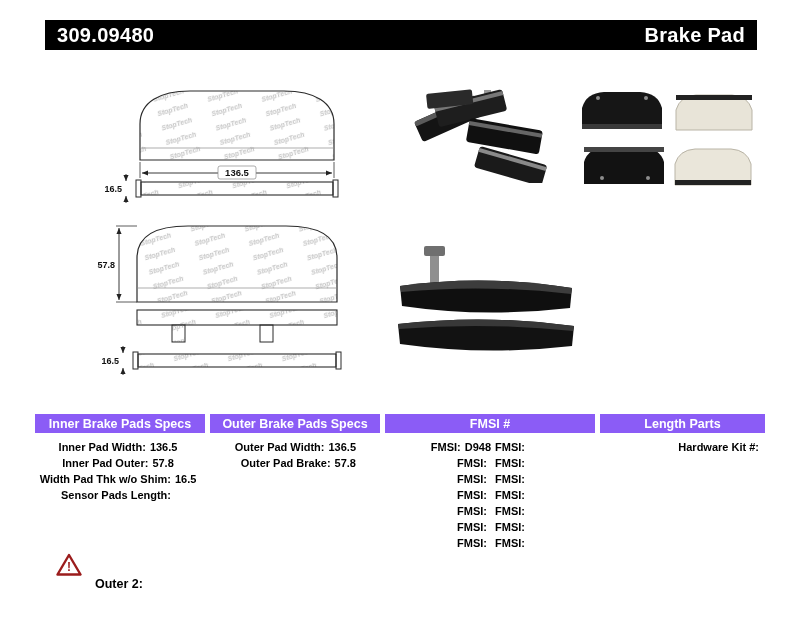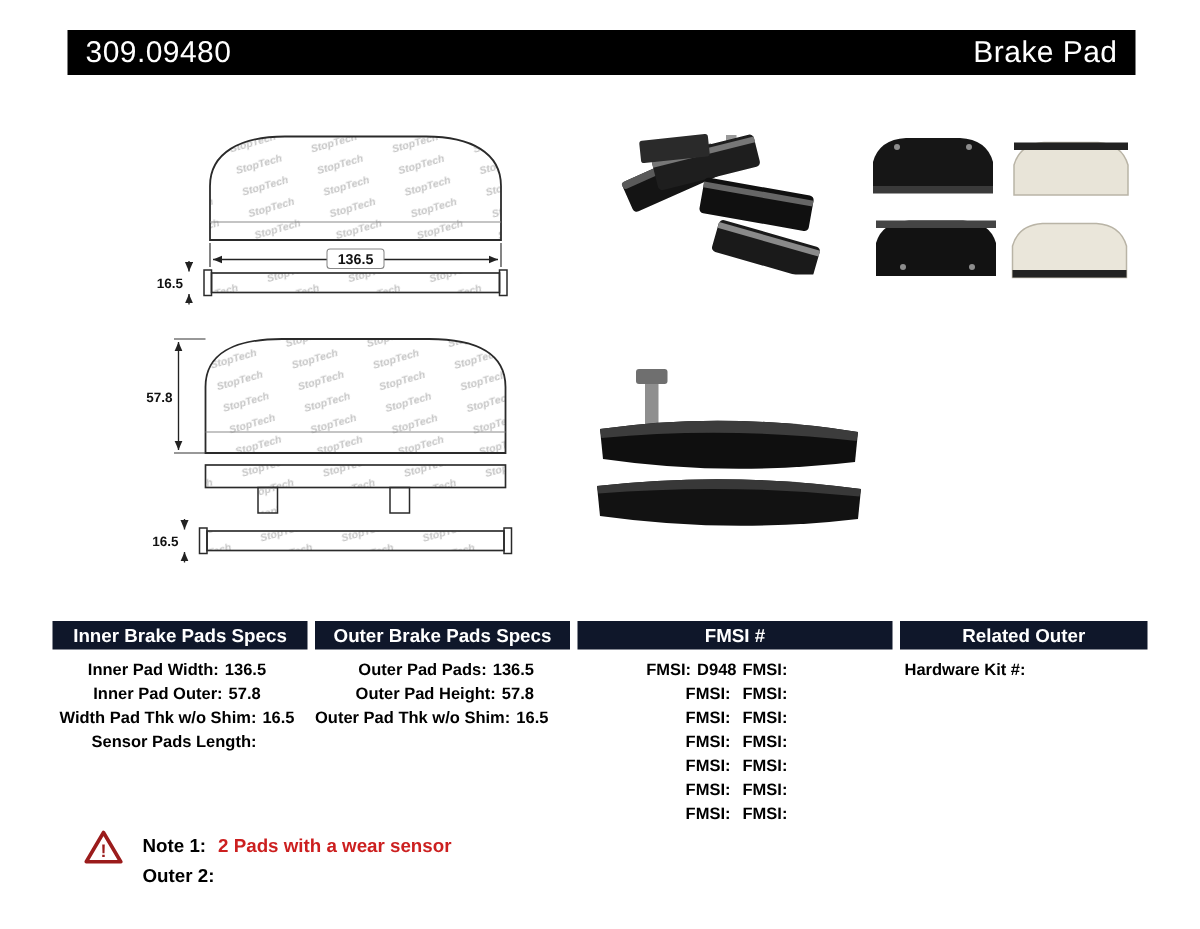--- a/index.html
+++ b/index.html
@@ -1,40 +1,40 @@
 <!DOCTYPE html>
 <html><head>
 <meta charset="utf-8">
 <style>
   html,body{margin:0;padding:0}
   body{font-family:"Liberation Sans","DejaVu Sans",sans-serif;background:#fff}
   .page{position:relative;width:800px;height:619px;background:#fff;overflow:hidden}
 
   .header-bar{position:absolute;left:45px;top:20px;width:712px;height:30px;background:#000;color:#fff;
     display:flex;align-items:center;justify-content:space-between;padding:0 12px;box-sizing:border-box;
-    font-size:20px;font-weight:normal;letter-spacing:.3px}
+    font-size:20px;font-weight:bold;letter-spacing:.3px}
 
   .drawing{position:absolute;left:92px;top:78px}
   .photo1{position:absolute;left:396px;top:88px}
   .photo2{position:absolute;left:578px;top:86px}
   .photo3{position:absolute;left:394px;top:236px}
 
-  .sec-hdr{position:absolute;top:414px;height:19px;background:#0f172a;color:#fff;font-size:12.5px;font-weight:bold;
+  .sec-hdr{position:absolute;top:414px;height:19px;background:#8b5cf6;color:#fff;font-size:12.5px;font-weight:bold;
     display:flex;align-items:center;justify-content:center}
   .hdr-inner{left:35px;width:170px}
   .hdr-outer{left:210px;width:170px}
   .hdr-fmsi{left:385px;width:210px}
   .hdr-related{left:600px;width:165px}
 
   .spec-col{position:absolute;top:439px;font-size:11px;font-weight:bold;color:#000}
   .col-inner{left:35px;width:166px;text-align:center}
   .col-outer{left:210px;width:146px;text-align:right}
   .col-fmsi-left{left:391px;width:100px;text-align:right}
   .col-fmsi-right{left:495px;width:100px;text-align:left}
-  .col-related{left:603px;width:160px;text-align:left}
+  .col-related{left:603px;width:160px;text-align:right}
   .spec-row{height:16px;line-height:16px;white-space:nowrap}
   .val{margin-left:4px}
 
   .warn{position:absolute;left:56px;top:553px}
   .note-row{position:absolute;left:95px;font-size:12.5px;font-weight:bold;color:#000;white-space:nowrap}
   .note1{top:557px}
   .note2{top:577px}
   .note-red{color:#cc1f1f;margin-left:8px}
 </style>
 </head>
@@ -143,34 +143,33 @@
   <div class="sec-hdr hdr-inner">
     <span>Inner Brake Pads Specs</span>
   </div>
   <div class="sec-hdr hdr-fmsi">
     <span>FMSI #</span>
   </div>
   <div class="sec-hdr hdr-outer">
     <span>Outer Brake Pads Specs</span>
   </div>
   <div class="sec-hdr hdr-related">
-    <span>Related Outer</span>
+    <span>Length Parts</span>
   </div>
 
   <div class="spec-col col-inner">
     <div class="spec-row"><span>Inner Pad Width:</span><span class="val">136.5</span></div>
     <div class="spec-row"><span>Inner Pad Outer:</span><span class="val">57.8</span></div>
     <div class="spec-row"><span>Width Pad Thk w/o Shim:</span><span class="val">16.5</span></div>
     <div class="spec-row"><span>Sensor Pads Length:</span><span class="val"></span></div>
   </div>
 
   <div class="spec-col col-outer">
-    <div class="spec-row"><span>Outer Pad Pads:</span><span class="val">136.5</span></div>
-    <div class="spec-row"><span>Outer Pad Height:</span><span class="val">57.8</span></div>
-    <div class="spec-row"><span>Outer Pad Thk w/o Shim:</span><span class="val">16.5</span></div>
+    <div class="spec-row"><span>Outer Pad Width:</span><span class="val">136.5</span></div>
+    <div class="spec-row"><span>Outer Pad Brake:</span><span class="val">57.8</span></div>
   </div>
 
   <div class="spec-col col-fmsi-left">
     <div class="spec-row"><span>FMSI:</span><span class="val">D948</span></div>
     <div class="spec-row"><span>FMSI:</span><span class="val"></span></div>
     <div class="spec-row"><span>FMSI:</span><span class="val"></span></div>
     <div class="spec-row"><span>FMSI:</span><span class="val"></span></div>
     <div class="spec-row"><span>FMSI:</span><span class="val"></span></div>
     <div class="spec-row"><span>FMSI:</span><span class="val"></span></div>
     <div class="spec-row"><span>FMSI:</span><span class="val"></span></div>
@@ -187,20 +186,17 @@
   </div>
 
   <div class="spec-col col-related">
     <div class="spec-row"><span>Hardware Kit #:</span><span class="val"></span></div>
   </div>
 
   <svg class="warn" width="26" height="24" viewBox="0 0 26 24">
     <path d="M13 2 L24.5 21.5 L1.5 21.5 Z" fill="#fff" stroke="#9b1c1c" stroke-width="2.4" stroke-linejoin="round"></path>
     <text x="13" y="18" text-anchor="middle" font-size="12" font-weight="bold" fill="#9b1c1c" font-family="Liberation Sans, sans-serif">!</text>
   </svg>
-  <div class="note-row note1">
-    <span>Note 1:</span><span class="note-red">2 Pads with a wear sensor</span>
-  </div>
   <div class="note-row note2">
     <span>Outer 2:</span><span class="note-red"></span>
   </div>
 
 </div>
 
 </body></html>

